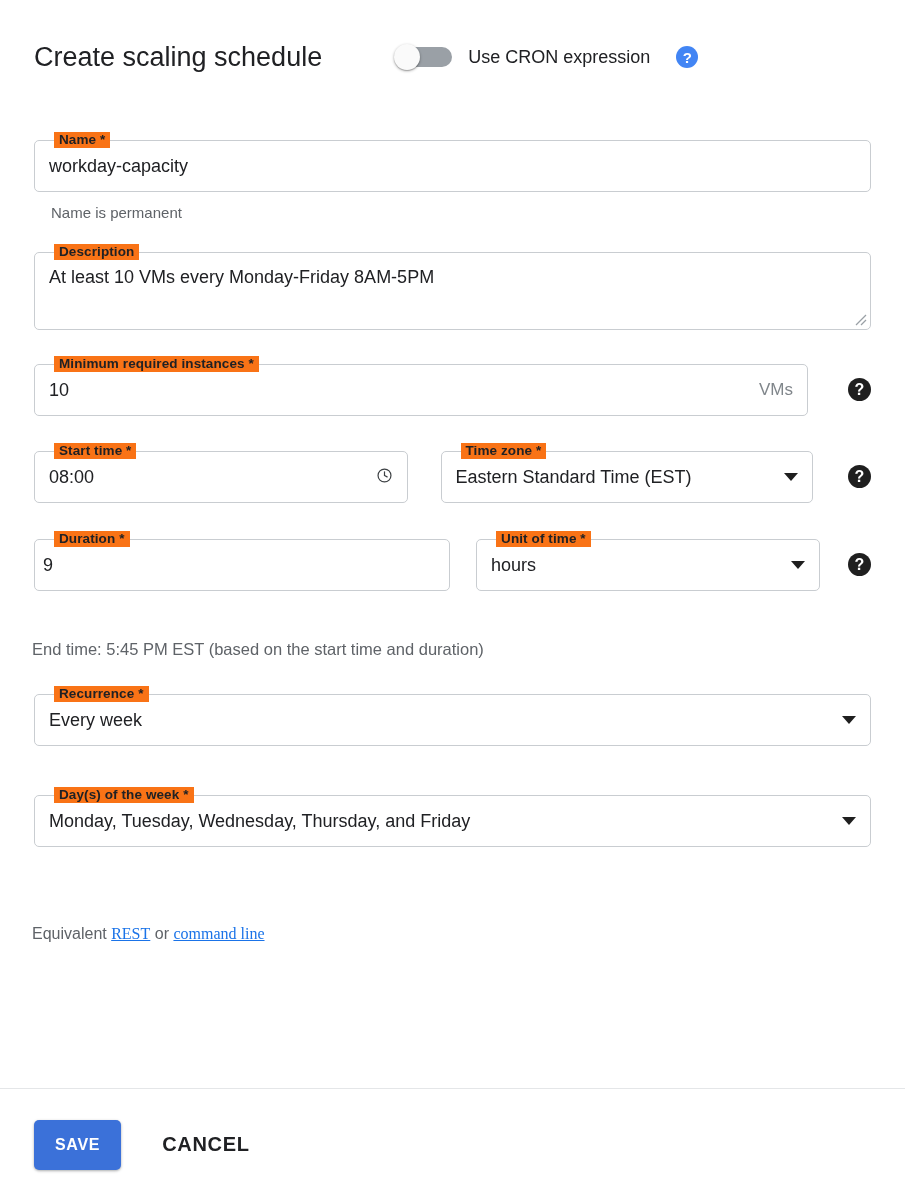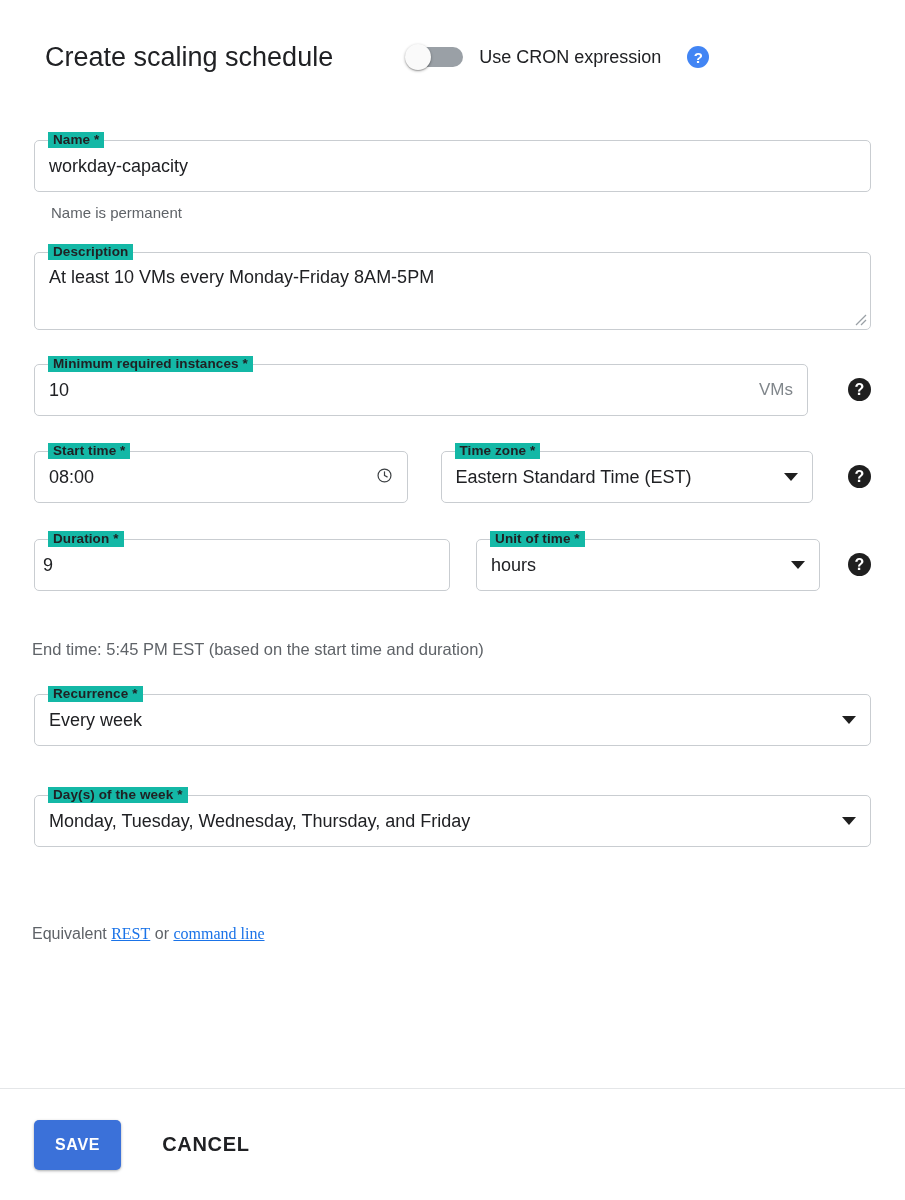--- a/index.html
+++ b/index.html
@@ -18,21 +18,20 @@
     background: #fff;
     overflow: hidden;
   }
 
   
   .header {
     display: flex;
     align-items: center;
     padding: 28px 0 0 34px;
     height: 86px;
-    margin-left: 11px;
   }
   .page-title {
     font-size: 27px;
     font-weight: 400;
     color: #202124;
     letter-spacing: 0px;
     line-height: 34px;
     margin: 0;
     white-space: nowrap;
   }
@@ -99,22 +98,22 @@
   
   .field {
     position: relative;
     border: 1px solid #c9cdd1;
     border-radius: 5px;
     background: #fff;
   }
   .field .legend {
     position: absolute;
     top: -9px;
-    left: 13px;
-    background: #14b8a6;
+    left: 19px;
+    background: #f97316;
     padding: 0 5px;
     font-size: 13.5px;
     font-weight: 700;
     color: #202124;
     letter-spacing: 0.1px;
     line-height: 16px;
     white-space: nowrap;
   }
   .field .value {
     font-size: 18px;

